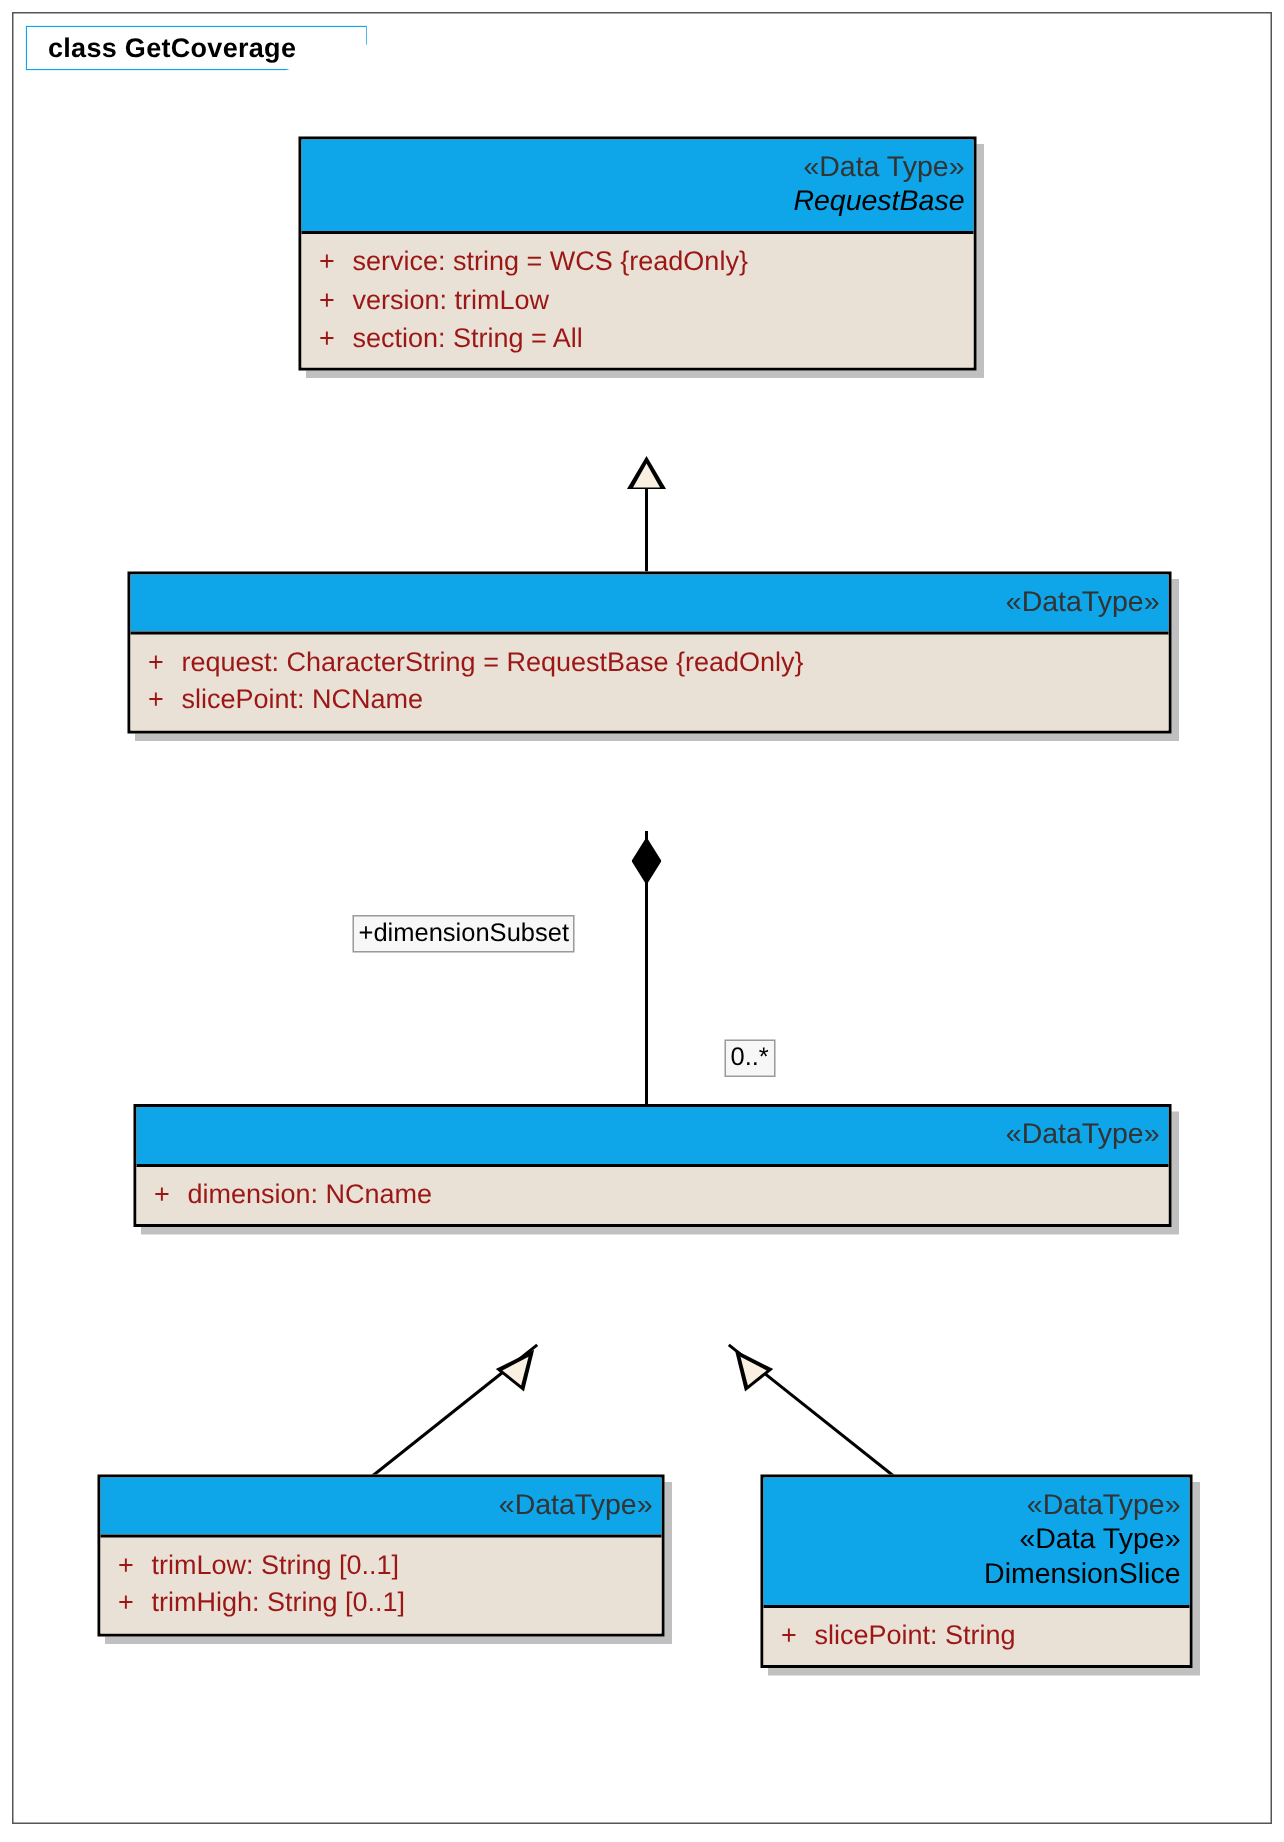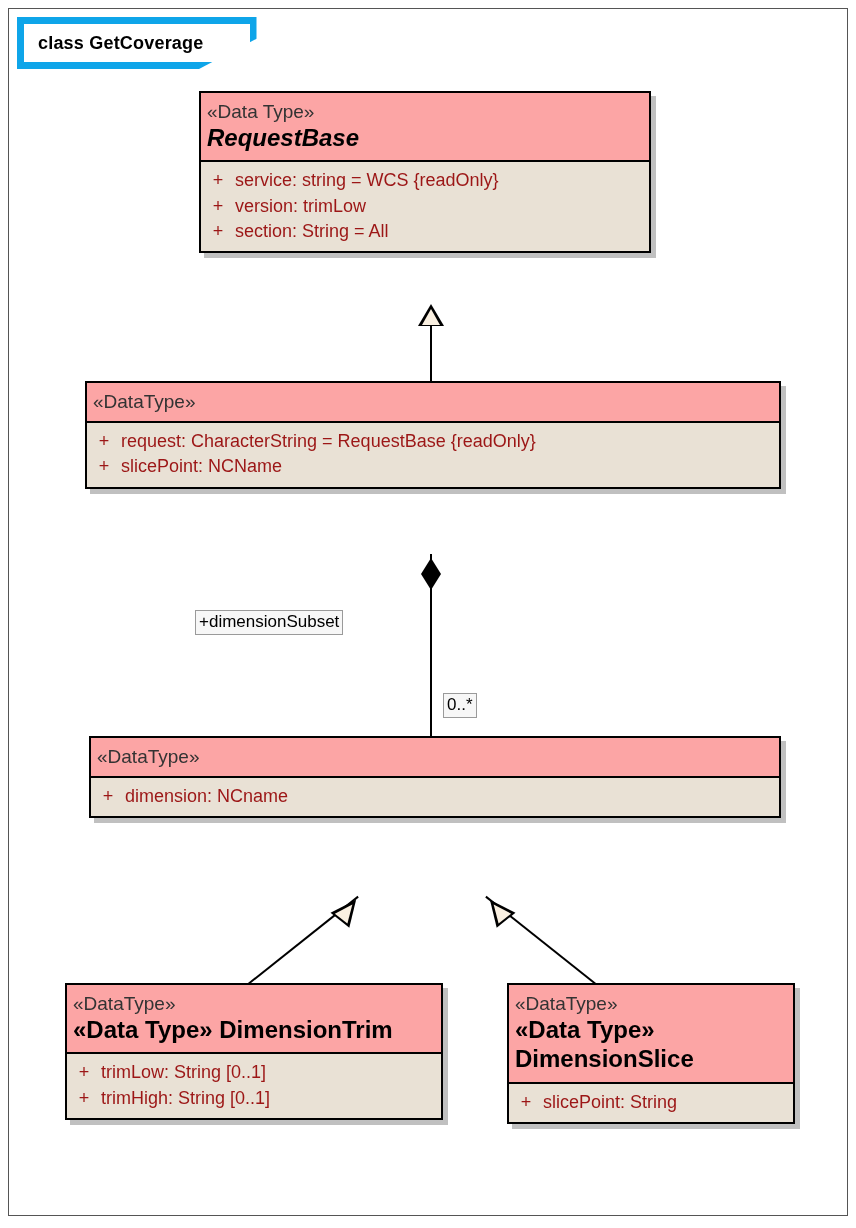--- a/index.html
+++ b/index.html
@@ -23,23 +23,23 @@
     width: 840px;
     height: 1208px;
     box-sizing: border-box;
     border: 1px solid #555555;
     background: #ffffff;
   }
   #frame-tab {
     position: absolute;
     left: 8px;
     top: 8px;
-    height: 52px;
-    box-sizing: border-box;
-    border: 7px solid #0ea5e9;
+    height: 30px;
+    box-sizing: border-box;
+    border: 1px solid #0ea5e9;
     background: #ffffff;
     padding: 0 46px 0 14px;
     display: flex;
     align-items: center;
     clip-path: polygon(0 0, 100% 0, 100% 42%, 76% 100%, 0 100%);
   }
   #frame-tab .tab-text {
     font-size: 18px;
     font-weight: bold;
     color: #000000;
@@ -50,34 +50,34 @@
   
   .uml-class {
     position: absolute;
     box-sizing: border-box;
     border: 2px solid #000000;
     background: #faf0e1;
     box-shadow: 5px 5px 0 0 #c0c0c0;
   }
   .uml-header {
     box-sizing: border-box;
-    background: #fca5a5;
-    text-align: left;
+    background: #0ea5e9;
+    text-align: right;
     padding: 7px 6px 8px 6px;
   }
   .uml-stereotype {
     font-size: 19px;
     color: #333333;
     line-height: 1.22;
     white-space: nowrap;
   }
   .uml-name {
-    font-size: 24px;
+    font-size: 19px;
     color: #000000;
-    font-weight: bold;
+    font-weight: normal;
     line-height: 1.22;
     white-space: pre-line;
   }
   .uml-name.italic { font-style: italic; }
 
   .uml-attrs {
     box-sizing: border-box;
     border-top: 2px solid #000000;
     background: #e9e1d5;
     padding: 6px 0 7px 0;
@@ -162,20 +162,21 @@
   .conn-label {
     position: absolute;
     box-sizing: border-box;
     background: #f7f7f7;
     border: 1px solid #9a9a9a;
     font-size: 17px;
     color: #000000;
     padding: 1px 3px 2px 3px;
     white-space: nowrap;
     line-height: 1.15;
+    margin-left: 40px;
   }
 </style>
 </head>
 <body>
 
 <div id="diagram-frame">
 
   <div id="frame-tab">
     <span class="tab-text">class GetCoverage</span>
   </div>
@@ -239,21 +240,20 @@
       <div class="attr-row">
         <span class="attr-vis">+</span>
         <span class="attr-text">dimension:  NCname</span>
       </div>
     </div>
   </div>
 
   <div class="uml-class" style="left:56px; top:974px; width:378px;">
     <div class="uml-header">
       <div class="uml-stereotype">«DataType»</div>
-      <div class="uml-name">«Data Type» DimensionTrim</div>
     </div>
     <div class="uml-attrs">
       <div class="attr-row">
         <span class="attr-vis">+</span>
         <span class="attr-text">trimLow:  String [0..1]</span>
       </div>
       <div class="attr-row">
         <span class="attr-vis">+</span>
         <span class="attr-text">trimHigh:  String [0..1]</span>
       </div>

